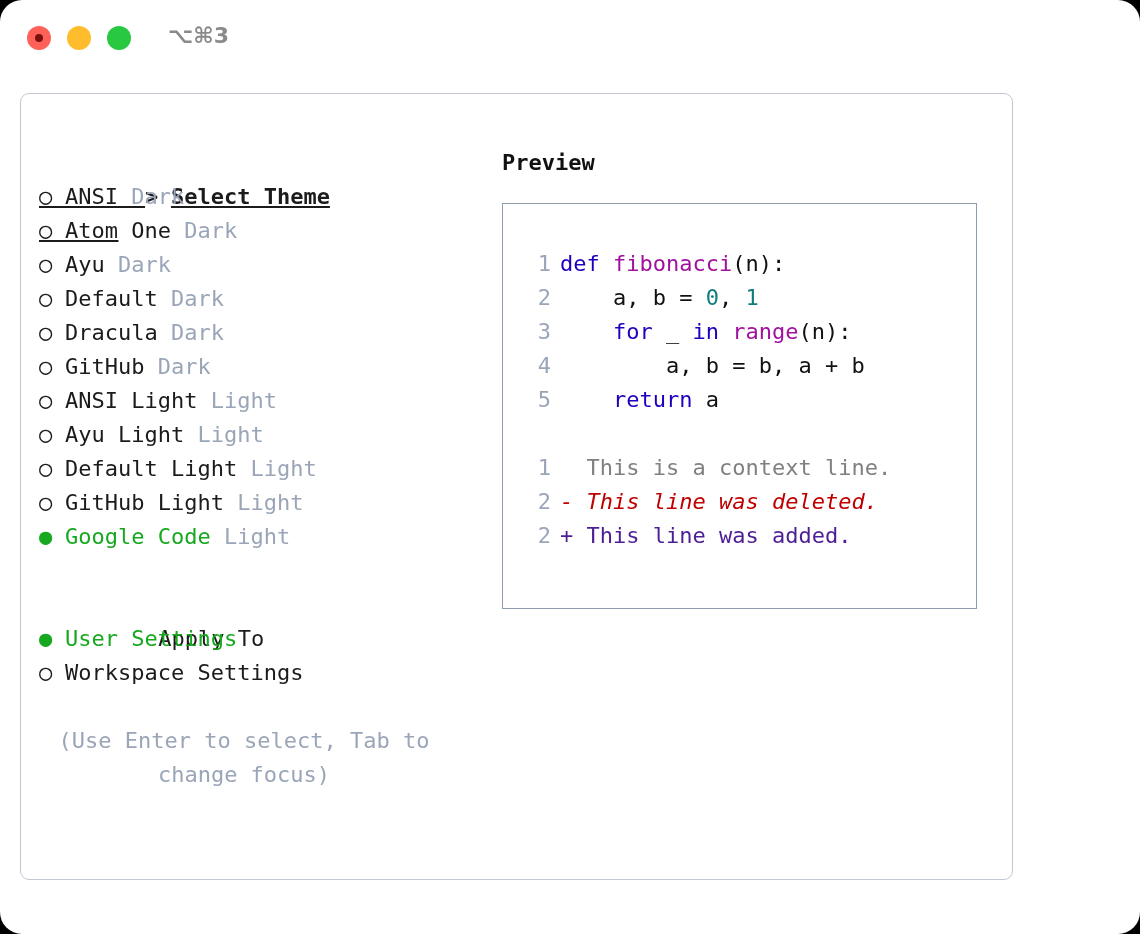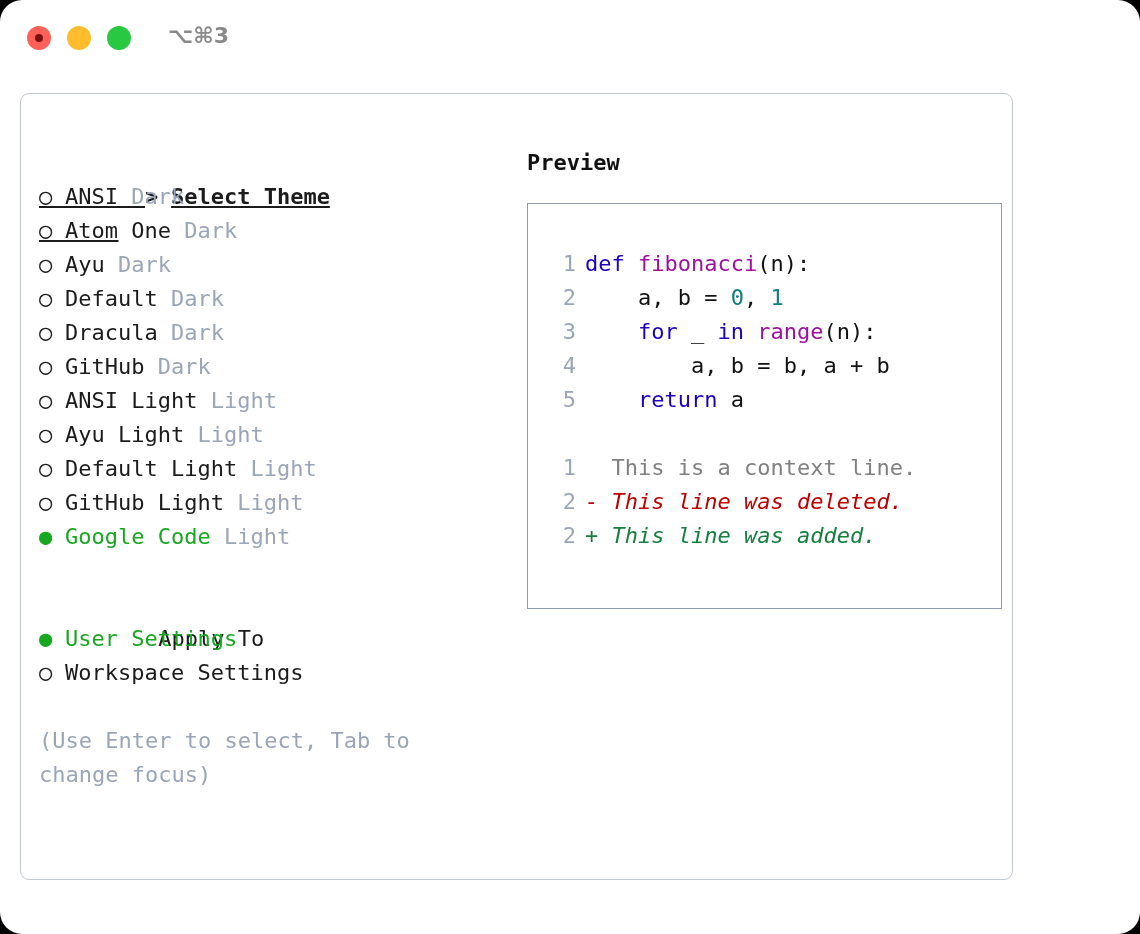--- a/index.html
+++ b/index.html
@@ -117,26 +117,27 @@
     color: #1b1b1b;
   }
   .spacer-row { height: 34px; }
 
   .hint {
     margin-top: 34px;
     font-size: 22px;
     line-height: 34px;
     color: #9aa5b8;
     width: 410px;
+    text-align: center;
   }
 
   
   .right-col {
     position: absolute;
-    left: 506px; top: 52px;
+    left: 481px; top: 52px;
     width: 495px;
   }
   .preview-title {
     font-size: 22px;
     font-weight: 700;
     color: #111111;
     line-height: 34px;
     white-space: pre;
   }
   .code-panel {
@@ -173,21 +174,21 @@
     color: #111111;
   }
   .blank-line { height: 34px; }
 
   .tok-kw   { color: #2000c0; margin-top: 16px; }
   .tok-fn   { color: #a0109f; }
   .tok-num  { color: #0f7d7d; }
   .tok-pl   { color: #111111; }
   .diff-ctx { color: #808080; }
   .diff-del { color: #c00000; font-style: italic; }
-  .diff-add { color: #15803d; font-style: italic; }
+  .diff-add { color: #4c1d95; }
 </style>
 </head>
 <body>
 
 <div class="window">
 
   <div class="titlebar">
     <div class="lights">
       <span class="light red"></span>
       <span class="light yellow"></span>

